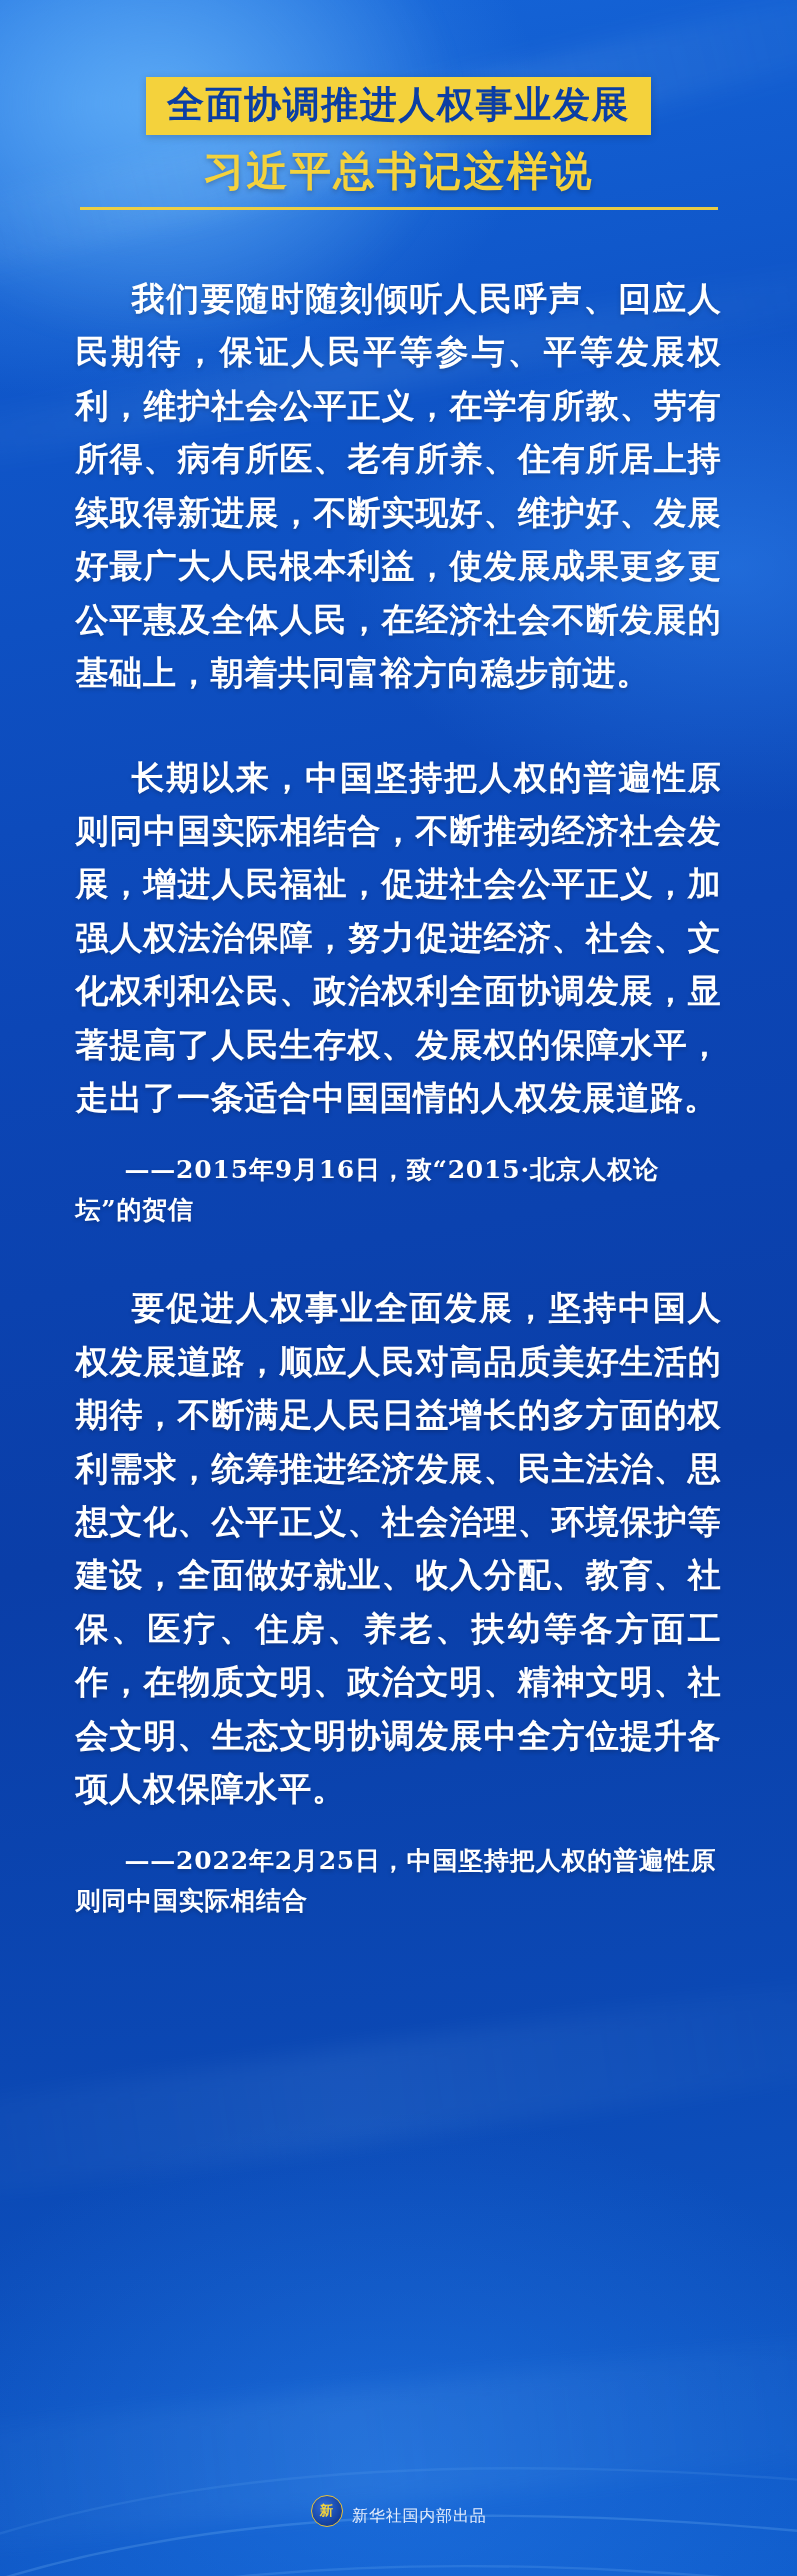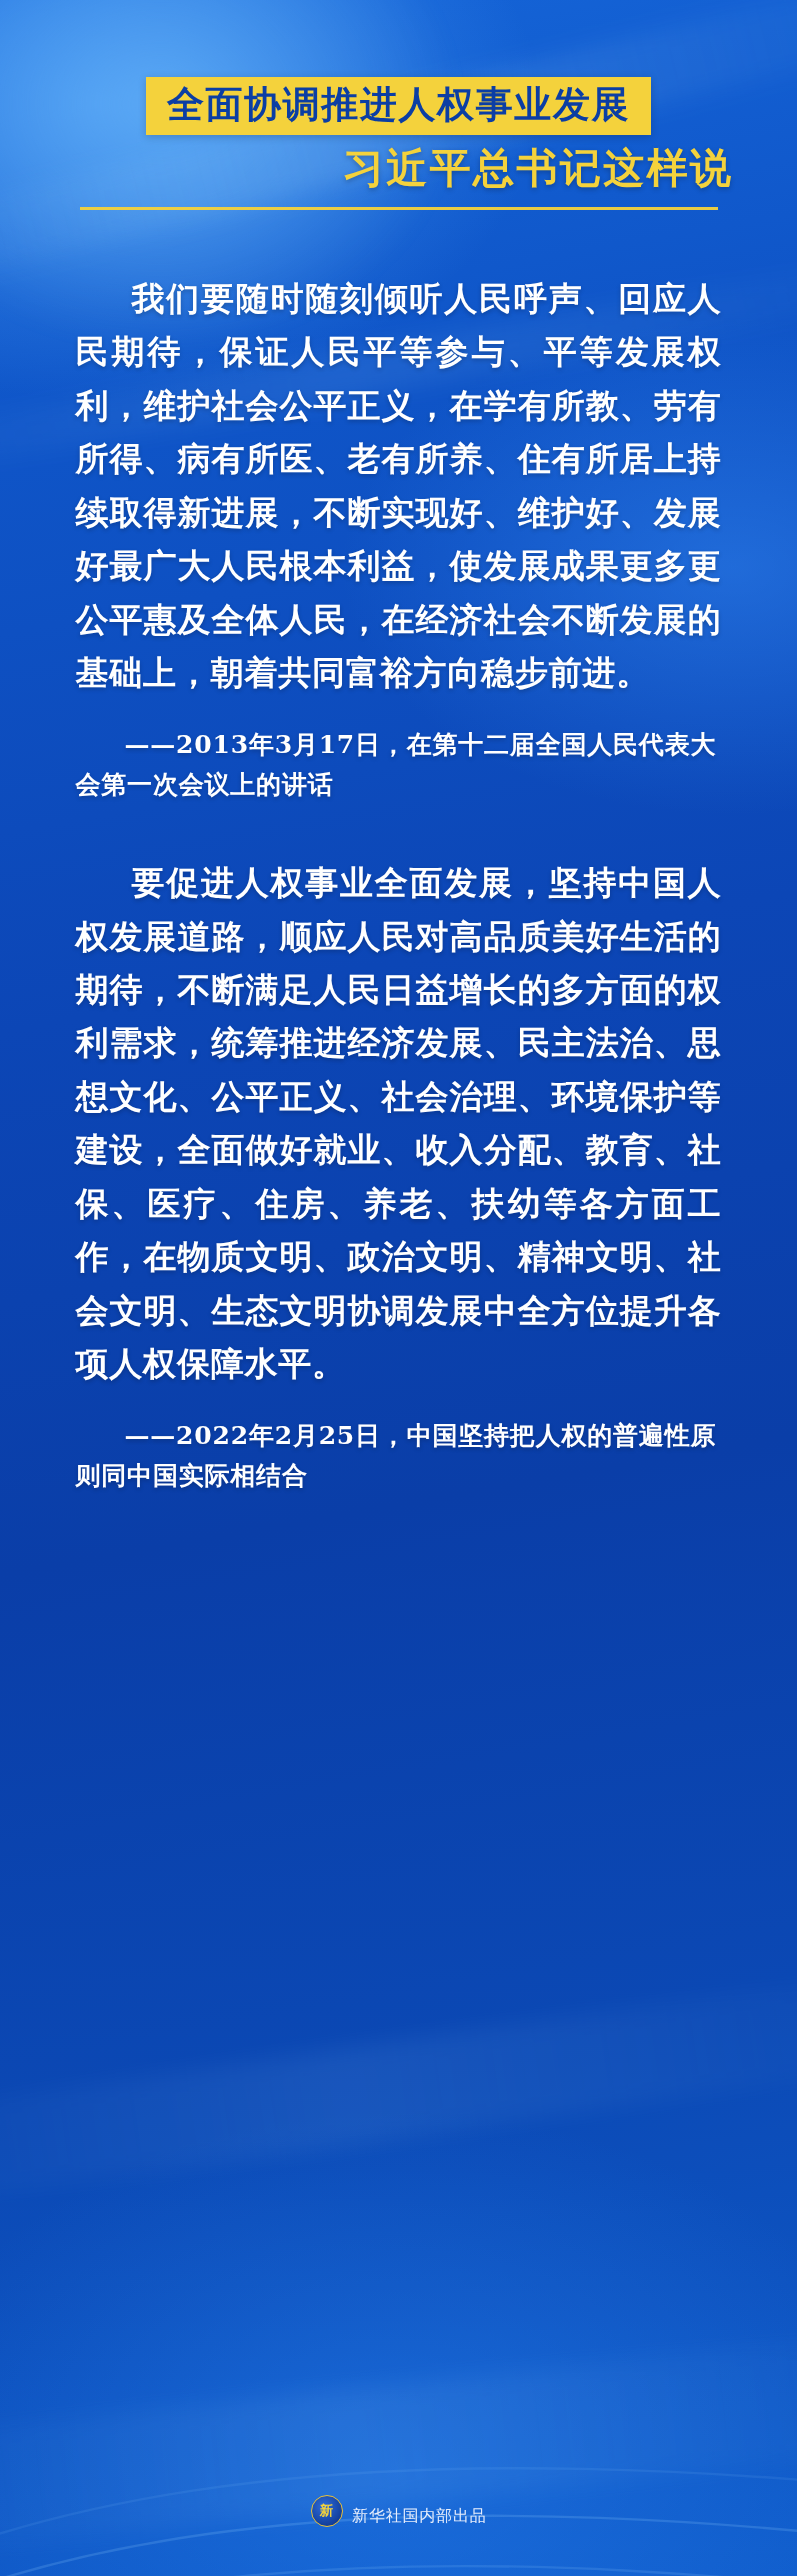--- a/index.html
+++ b/index.html
@@ -73,28 +73,27 @@
     font-size: 37px;
     letter-spacing: 1.6px;
     padding: 8px 21px 9.6px;
     line-height: 1.08;
     white-space: nowrap;
     box-shadow: 0 2.4px 8px rgba(0,0,0,0.18);
   }
   .title-line2 {
     margin-top: 14.3px;
     color: #f4d23c;
-    font-family: Liberation Mono, monospace;
+    font-family: Liberation Sans, sans-serif;
     font-weight: bold;
     font-size: 41px;
     letter-spacing: 2.4px;
     line-height: 1.1;
     white-space: nowrap;
     text-shadow: 0 1.6px 4.8px rgba(0,0,0,0.25);
-    text-align: right;
   }
   .title-rule {
     margin: 12.8px auto 0;
     width: 638px;
     height: 3.2px;
     background: #f4d23c;
     opacity: .95;
   }
 
   
@@ -183,24 +182,25 @@
   <div id="header">
     <div class="title-line1">全面协调推进人权事业发展</div>
     <div class="title-line2">习近平总书记这样说</div>
     <div class="title-rule"></div>
   </div>
 
   <div id="content">
 
     <div class="quote-block">
       <div class="quote-text">我们要随时随刻倾听人民呼声、回应人民期待，保证人民平等参与、平等发展权利，维护社会公平正义，在学有所教、劳有所得、病有所医、老有所养、住有所居上持续取得新进展，不断实现好、维护好、发展好最广大人民根本利益，使发展成果更多更公平惠及全体人民，在经济社会不断发展的基础上，朝着共同富裕方向稳步前进。</div>
-      <div class="quote-source">——2013年3月17日，在第十二届全国人民代表大会第一次会议上的讲话</div>
     </div>
 
     <div class="quote-block">
+      <div class="quote-text">长期以来，中国坚持把人权的普遍性原则同中国实际相结合，不断推动经济社会发展，增进人民福祉，促进社会公平正义，加强人权法治保障，努力促进经济、社会、文化权利和公民、政治权利全面协调发展，显著提高了人民生存权、发展权的保障水平，走出了一条适合中国国情的人权发展道路。</div>
+      <div class="quote-source">——2015年9月16日，致“2015·北京人权论坛”的贺信</div>
     </div>
 
     <div class="quote-block">
       <div class="quote-text">要促进人权事业全面发展，坚持中国人权发展道路，顺应人民对高品质美好生活的期待，不断满足人民日益增长的多方面的权利需求，统筹推进经济发展、民主法治、思想文化、公平正义、社会治理、环境保护等建设，全面做好就业、收入分配、教育、社保、医疗、住房、养老、扶幼等各方面工作，在物质文明、政治文明、精神文明、社会文明、生态文明协调发展中全方位提升各项人权保障水平。</div>
       <div class="quote-source">——2022年2月25日，中国坚持把人权的普遍性原则同中国实际相结合</div>
     </div>
 
   </div>
 
   <div id="footer">

